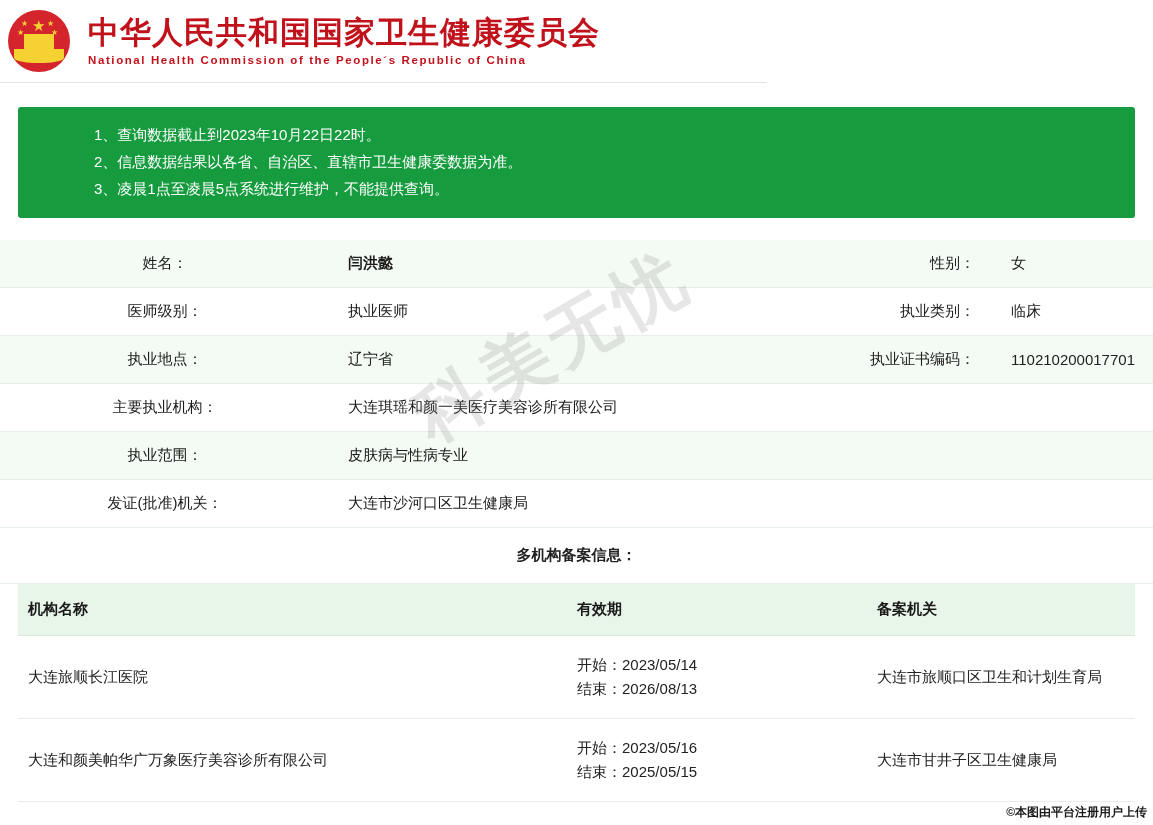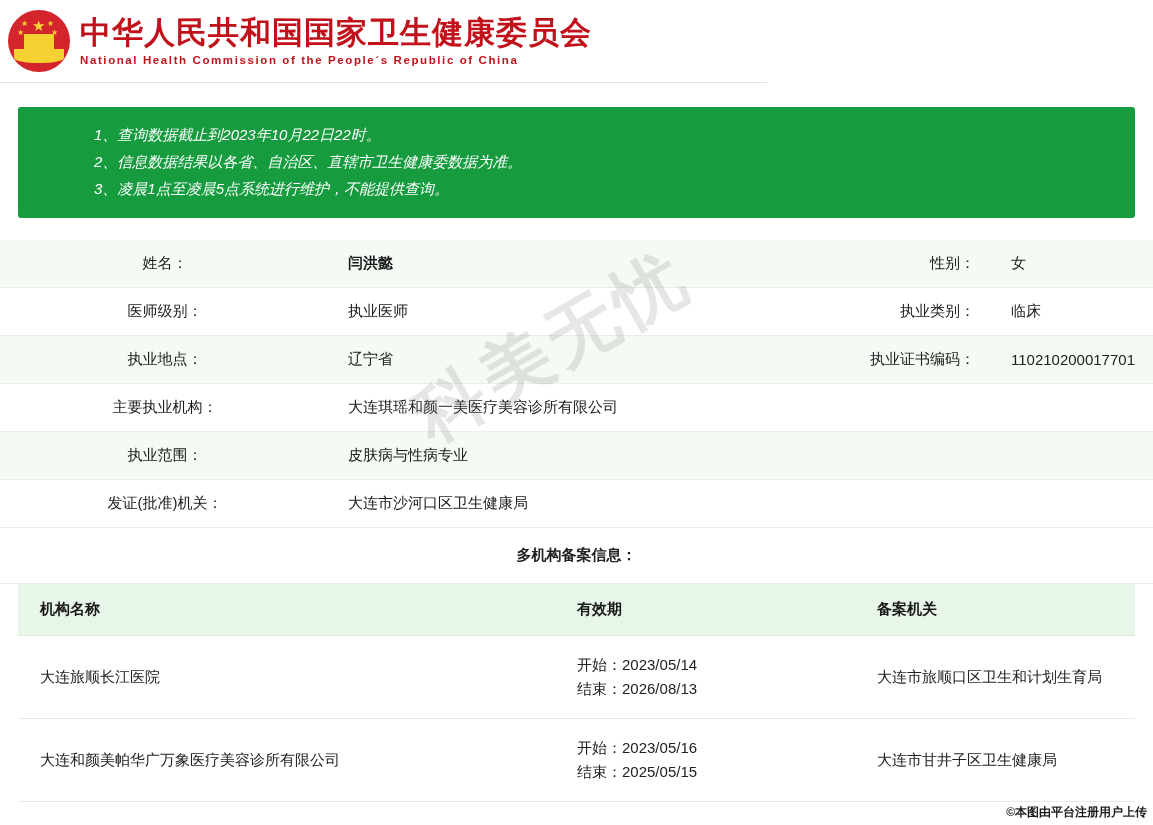--- a/index.html
+++ b/index.html
@@ -53,21 +53,21 @@
     position: absolute;
     color: #f5d232;
     font-size: 15px;
     line-height: 15px;
     left: 24px; top: 8px;
   }
   .emblem .star.s2 { left: 13px; top: 6px; font-size: 8px; }
   .emblem .star.s3 { left: 9px;  top: 15px; font-size: 8px; }
   .emblem .star.s4 { left: 39px; top: 6px; font-size: 8px; }
   .emblem .star.s5 { left: 43px; top: 15px; font-size: 8px; }
-  .header-text { display: flex; flex-direction: column; justify-content: center; }
+  .header-text { display: flex; flex-direction: column; justify-content: center; margin-left: 8px; }
   .header-cn {
     color: #c1121c;
     font-size: 31px;
     font-weight: bold;
     letter-spacing: 1px;
     line-height: 38px;
     white-space: nowrap;
   }
   .header-en {
     color: #c1121c;
@@ -81,21 +81,21 @@
   
   .notice-wrap { padding: 24px 18px 0 18px; }
   .notice {
     background: #169c3f;
     color: #ffffff;
     border-radius: 3px;
     padding: 14px 20px 16px 20px;
     font-size: 15px;
     line-height: 27px;
   }
-  .notice div { padding-left: 56px; font-style: italic; }
+  .notice div { padding-left: 56px; }
 
   
   .info-table {
     width: 1153px;
     border-collapse: collapse;
     margin-top: 22px;
     font-size: 15px;
     color: #222;
   }
   .info-table tr { border-bottom: 1px solid #e6f0e6; }
@@ -135,21 +135,21 @@
     padding: 16px 14px;
     color: #1a1a1a;
     border-bottom: 1px solid #dceadd;
   }
   .filing-table tbody td {
     padding: 17px 14px;
     border-bottom: 1px solid #eaeaea;
     vertical-align: middle;
     line-height: 24px;
   }
-  .filing-table th.c1, .filing-table td.c1 { width: 545px; padding-left: 22px; }
+  .filing-table th.c1, .filing-table td.c1 { width: 545px; padding-left: 10px; }
   .filing-table th.c2, .filing-table td.c2 { width: 300px; }
   .filing-table th.c3, .filing-table td.c3 { width: 272px; }
 
   
   .footer {
     text-align: center;
     font-size: 14px;
     color: #1a1a1a;
     padding-top: 22px;
   }

